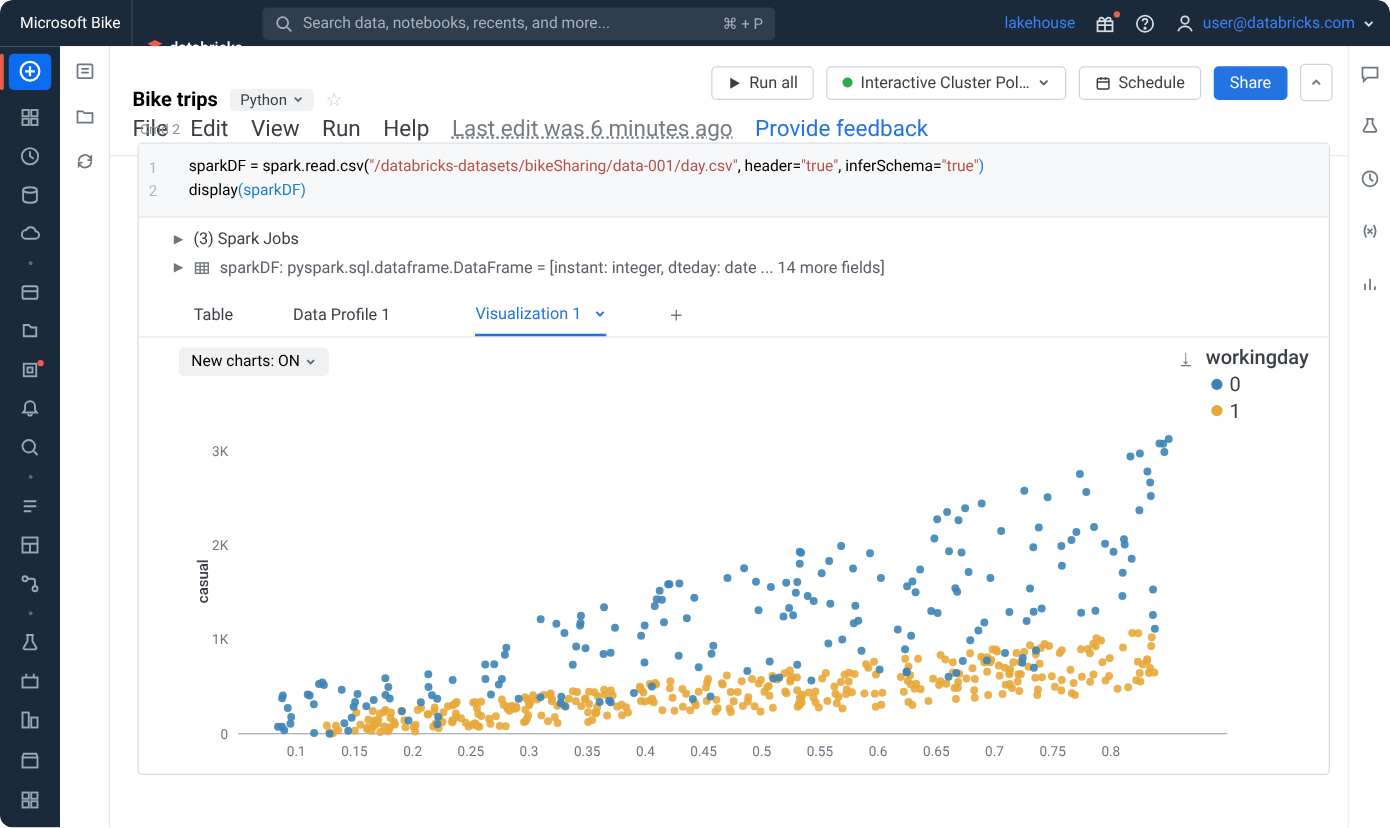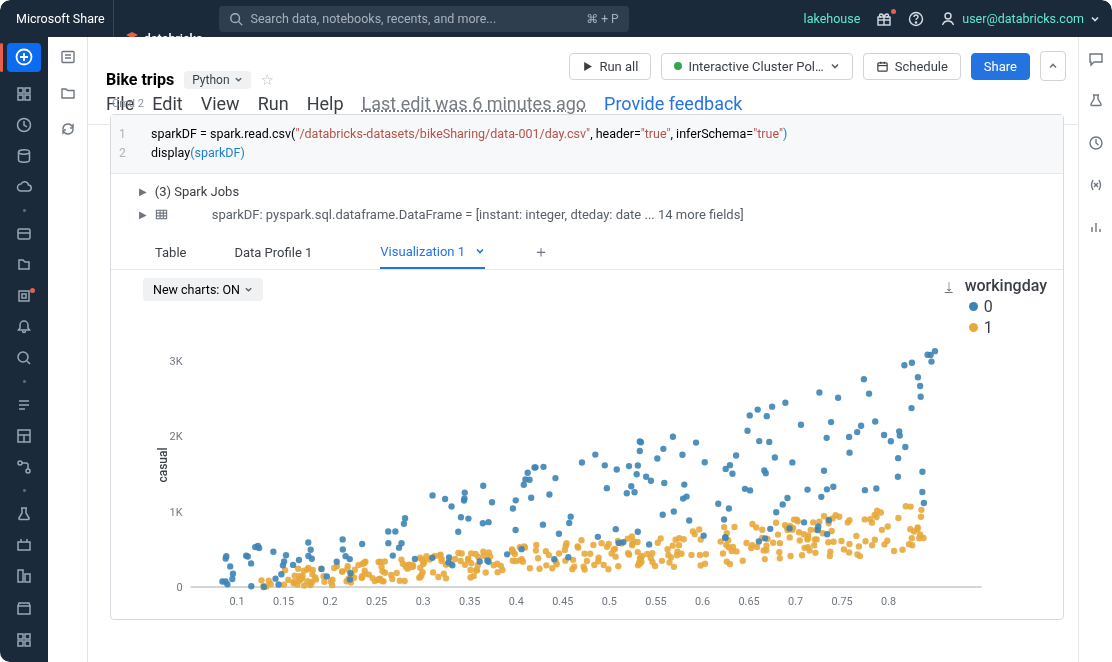--- a/index.html
+++ b/index.html
@@ -5,21 +5,21 @@
   * { box-sizing: border-box; margin: 0; padding: 0; font-family: -apple-system, BlinkMacSystemFont, "Segoe UI", Roboto, sans-serif; }
   body { width: 1112px; height: 662px; overflow: hidden; background: #fff; position: relative; border-radius: 10px; }
 
   
   .topbar { height: 37px; background: #1b2a3a; display: flex; align-items: center; color: #fff; font-size: 12.5px; padding: 0 8px; border-top-left-radius: 10px; border-top-right-radius: 10px;}
   .topbar .brand { display: flex; align-items: center; gap: 6px; padding: 0 8px; border-right: 1px solid #3a4656; height: 100%;}
   .topbar .brand2 { display: flex; align-items: center; gap: 4px; padding: 0 10px; font-weight:500;margin-top:40px;}
   .topbar .search { flex: 0 0 410px; margin-left: 6px; background: #2f3e4f; border-radius: 4px; height: 26px; display: flex; align-items: center; padding: 0 10px; color: #a6b1bd; gap: 8px;}
   .topbar .search .kb { margin-left: auto; font-size: 12px; color: #a6b1bd;}
   .topbar .spacer { flex: 1; }
-  .topbar .right { display: flex; align-items: center; gap: 16px; padding-right: 4px; color:#5eead4;}
+  .topbar .right { display: flex; align-items: center; gap: 16px; padding-right: 4px; color:#3b82f6;}
   .topbar .right .gift { position:relative;}
   .topbar .right .gift::after{content:"";position:absolute;top:-2px;right:-4px;width:5px;height:5px;background:#e8604c;border-radius:50%;}
   .topbar .user { display:flex; align-items:center; gap:6px;}
   .topbar svg{display:block;}
 
   
   .leftrail { position: absolute; top: 37px; left: 0; width: 48px; bottom: 0; background: #1b2a3a; display:flex; flex-direction:column; align-items:center; padding-top:6px; gap:2px;}
   .leftrail .rail-btn { width:34px; height:34px; display:flex; align-items:center; justify-content:center; color:#9aa7b5; border-radius:4px; position:relative;}
   .leftrail .rail-btn.create { background:#0b6cf0; color:#fff; margin-bottom:6px;}
   .leftrail .rail-btn.active-mark::before{content:"";position:absolute;left:-7px;top:0;bottom:0;width:3px;background:#e8604c;border-radius:2px;}
@@ -56,21 +56,21 @@
   .celltoolbar { position:absolute; right:6px; top:4px; display:flex; align-items:center; gap:6px; background:#fff; border:1px solid #d7dadf; border-radius:4px; padding:2px 6px; font-size:11px; color:#5a6068;}
   .celltoolbar .badge{border:1px solid #c9cdd2;border-radius:10px;padding:1px 8px;font-size:11px;}
   .code { background:#f7f8f9; padding:10px 8px 10px 40px; font-family: Menlo, Consolas, monospace; font-size:12.5px; line-height:1.5; position:relative; border-bottom:1px solid #e6e8eb;}
   .code .lineno { position:absolute; left:8px; color:#aeb4bb; font-size:12px;}
   .code .lineno div{height:18.8px;}
   .tok-s{color:#b5524a;} .tok-p{color:#1f7ed0;}
 
   .cellout { padding: 6px 12px 6px 28px; font-size:13px; color:#3a3f45;}
   .cellout .row { display:flex; align-items:center; gap:8px; padding:4px 0; }
   .cellout .tri{font-size:10px;color:#6e7680;}
-  .cellout .schema{color:#5a6068;margin-left:36px;}
+  .cellout .schema{color:#5a6068;}
 
   .tabs { display:flex; align-items:center; gap:48px; padding: 4px 12px 0 44px; border-bottom:1px solid #e6e8eb; font-size:13px; color:#3a3f45;}
   .tabs .tab { padding: 8px 0; }
   .tabs .tab.active { color:#2374e1; border-bottom:2px solid #2374e1; display:flex; align-items:center; gap:10px;margin-left:20px;}
   .tabs .plus { font-size:16px; color:#6e7680;}
 
   .viz { position:relative; padding: 8px 12px 4px 30px; }
   .newcharts { font-size:12.5px; background:#f0f1f3; display:inline-flex; align-items:center; gap:4px; padding:4px 10px; border-radius:4px; margin-bottom: 14px; margin-left:2px;}
   .legend { position:absolute; right:16px; top:6px; font-size:16px; color:#3a3f45; }
   .legend .dl{color:#6e7680; margin-right:8px;}
@@ -82,21 +82,21 @@
   .ylabel { position:absolute; left:4px; top:50%; transform: translateY(-50%) rotate(-90deg); font-size:12px; color:#3a3f45; font-weight:500;}
 
   
   .rightrail{ position:absolute; top:37px; right:0; width:34px; bottom:0; background:#fff; border-left:1px solid #e6e8eb; display:flex; flex-direction:column; align-items:center; padding-top:14px; gap:22px; color:#6e7680;}
   .ticktext{font-size:11px;fill:#6e7680;}
 </style>
 </head>
 <body>
 
 <div class="topbar">
-  <div class="brand">Microsoft Share</div>
+  <div class="brand">Microsoft Bike</div>
   <div class="brand2">
     <svg width="16" height="16" viewBox="0 0 16 16">
         <path fill="#e8604c" d="M8 1l6 3-6 3-6-3z"></path>
         <path fill="#e8604c" d="M8 8l6 3-6 3-6-3z" opacity=".8"></path>
       </svg>
     <span>databricks</span>
   </div>
   <div class="search">
     <svg width="14" height="14" viewBox="0 0 16 16" fill="none" stroke="#a6b1bd" stroke-width="1.6">
         <circle cx="7" cy="7" r="5"></circle>

